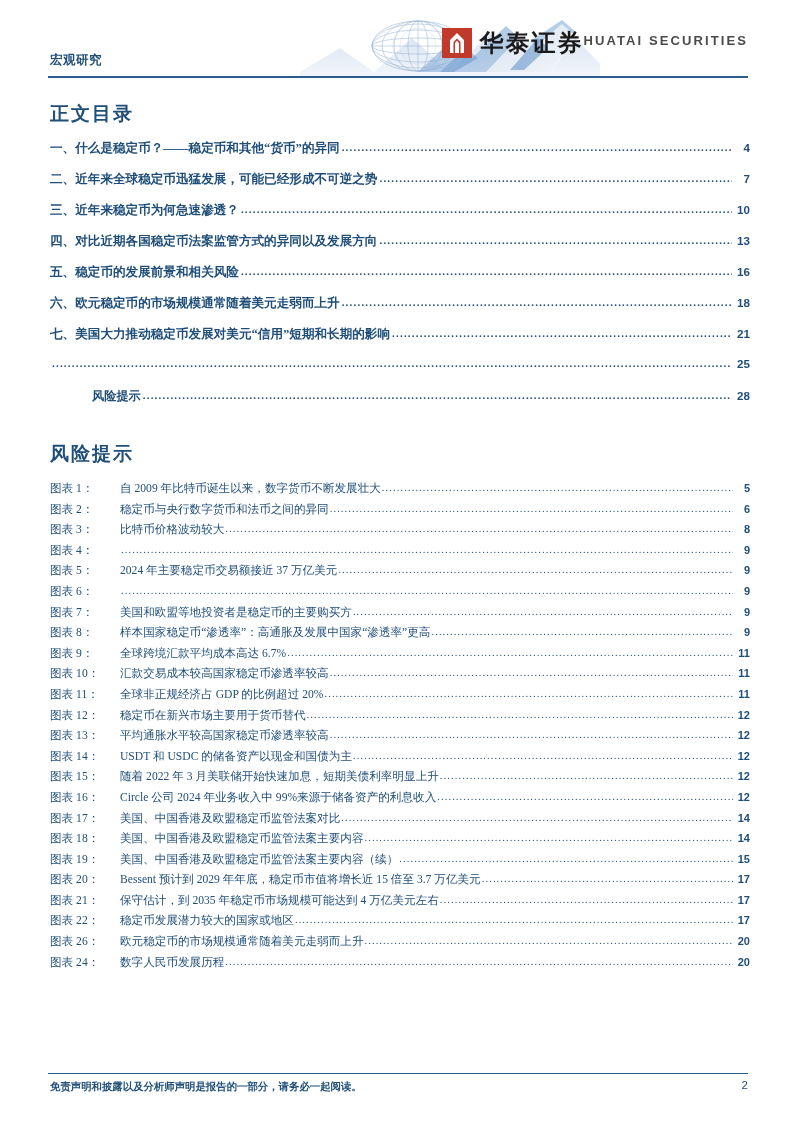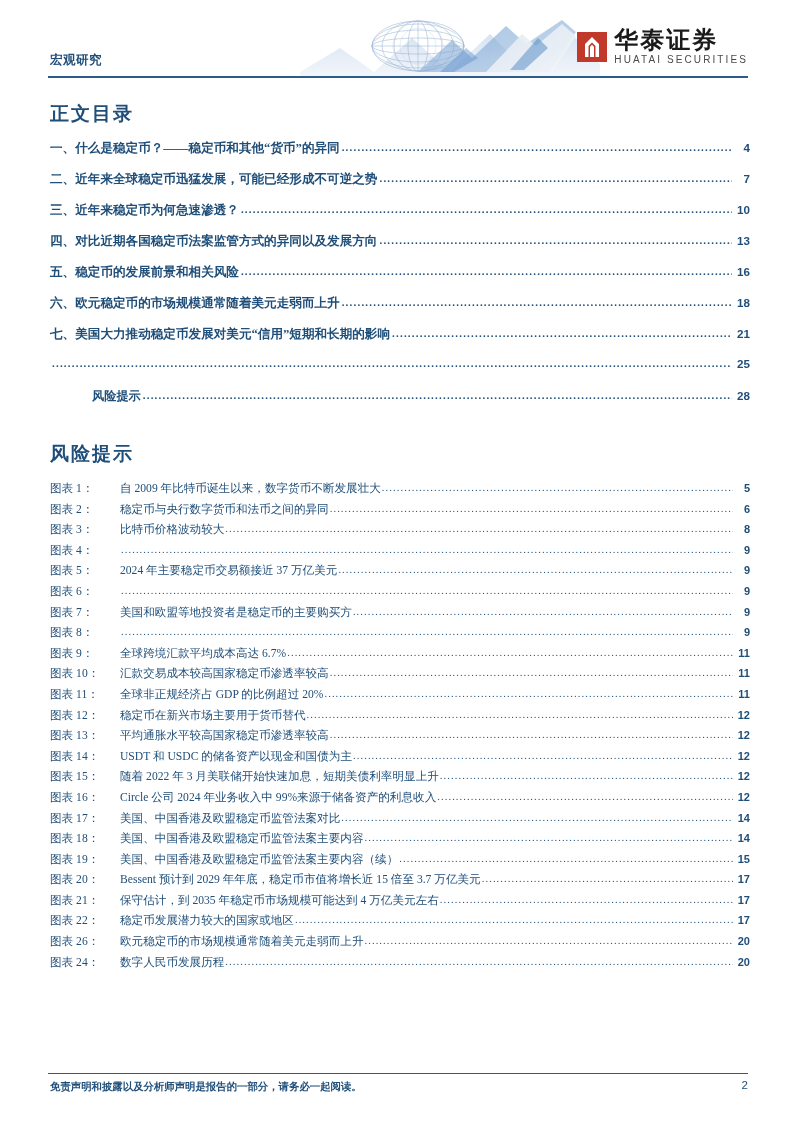--- a/index.html
+++ b/index.html
@@ -62,36 +62,37 @@
     align-items: center;
     gap: 7px;
   }
   .logo-mark {
     width: 30px;
     height: 30px;
     position: relative;
   }
   .logo-text {
     display: flex;
-    flex-direction: column;
+    flex-direction: row;
     line-height: 1;
   }
   .logo-cn {
     font-size: 24px;
     font-weight: bold;
     color: #1a1a1a;
     letter-spacing: 2px;
     font-family: "Liberation Serif", "DejaVu Serif", serif;
   }
   .logo-en {
-    font-size: 10px;
+    font-size: 13px;
     color: #4a4a4a;
     letter-spacing: 2.1px;
     margin-top: 3px;
     font-family: "Liberation Sans", sans-serif;
+    font-weight: bold;
   }
 
   
   .section-title {
     position: absolute;
     left: 50px;
     font-size: 19px;
     font-weight: bold;
     color: #1F4E79;
     letter-spacing: 2px;
@@ -360,20 +361,21 @@
         <span class="fig-page">9</span>
       </div>
       <div class="fig-row">
         <span class="fig-num">图表 7：</span>
         <span class="fig-text">美国和欧盟等地投资者是稳定币的主要购买方</span>
         <span class="fig-dots">................................................................................................................................................................................................................................................</span>
         <span class="fig-page">9</span>
       </div>
       <div class="fig-row">
         <span class="fig-num">图表 8：</span>
+        <span class="fig-text">样本国家稳定币“渗透率”：高通胀及发展中国家“渗透率”更高</span>
         <span class="fig-dots">................................................................................................................................................................................................................................................</span>
         <span class="fig-page">9</span>
       </div>
       <div class="fig-row">
         <span class="fig-num">图表 9：</span>
         <span class="fig-text">全球跨境汇款平均成本高达 6.7%</span>
         <span class="fig-dots">................................................................................................................................................................................................................................................</span>
         <span class="fig-page">11</span>
       </div>
       <div class="fig-row">

